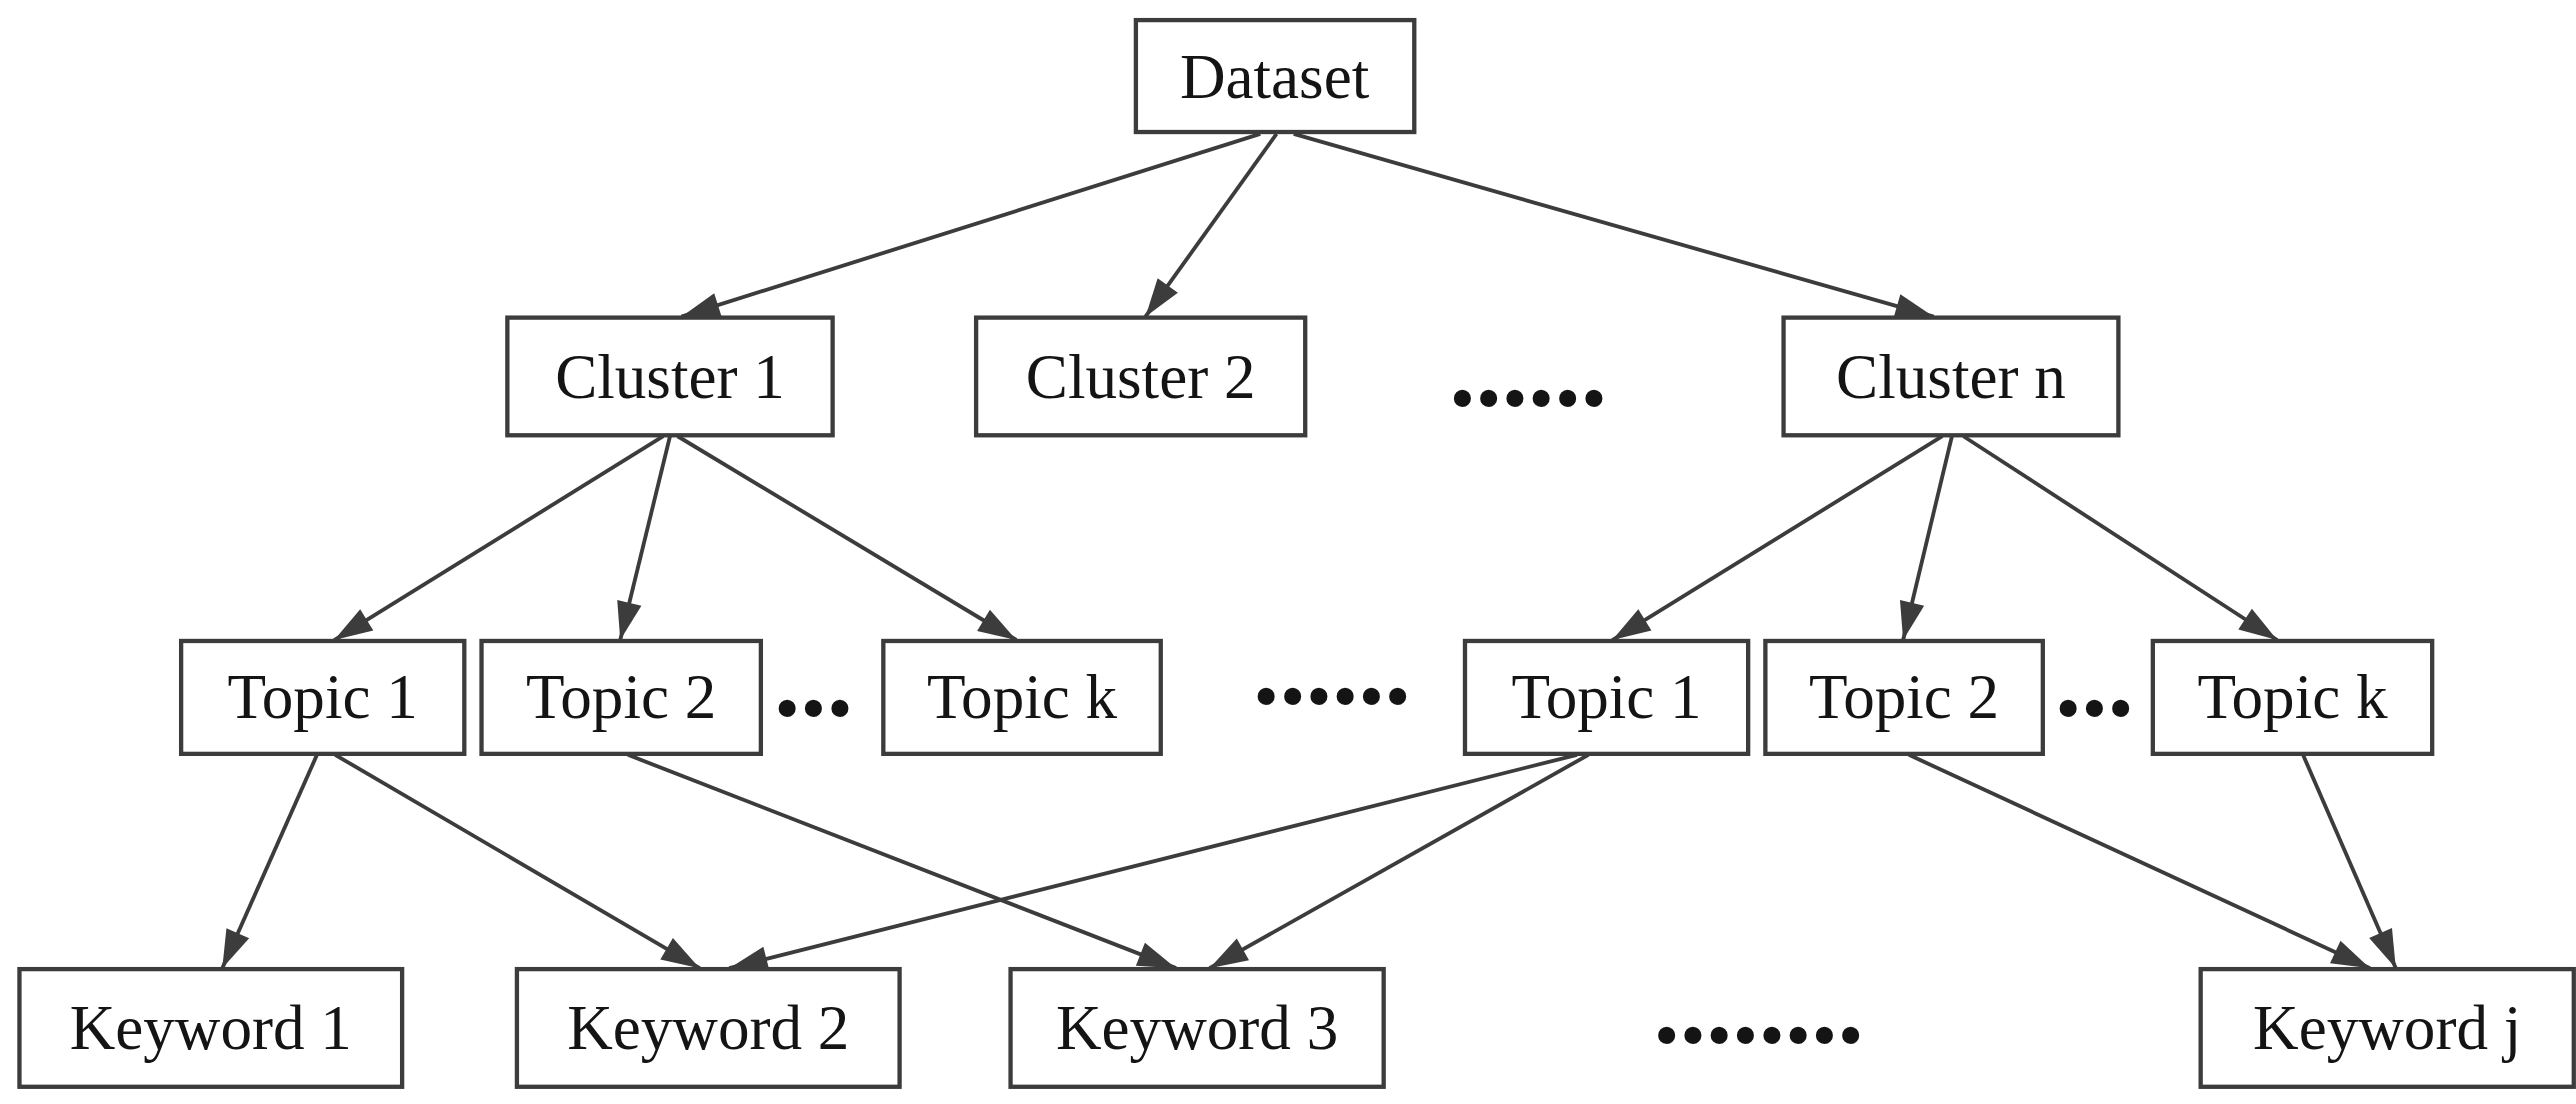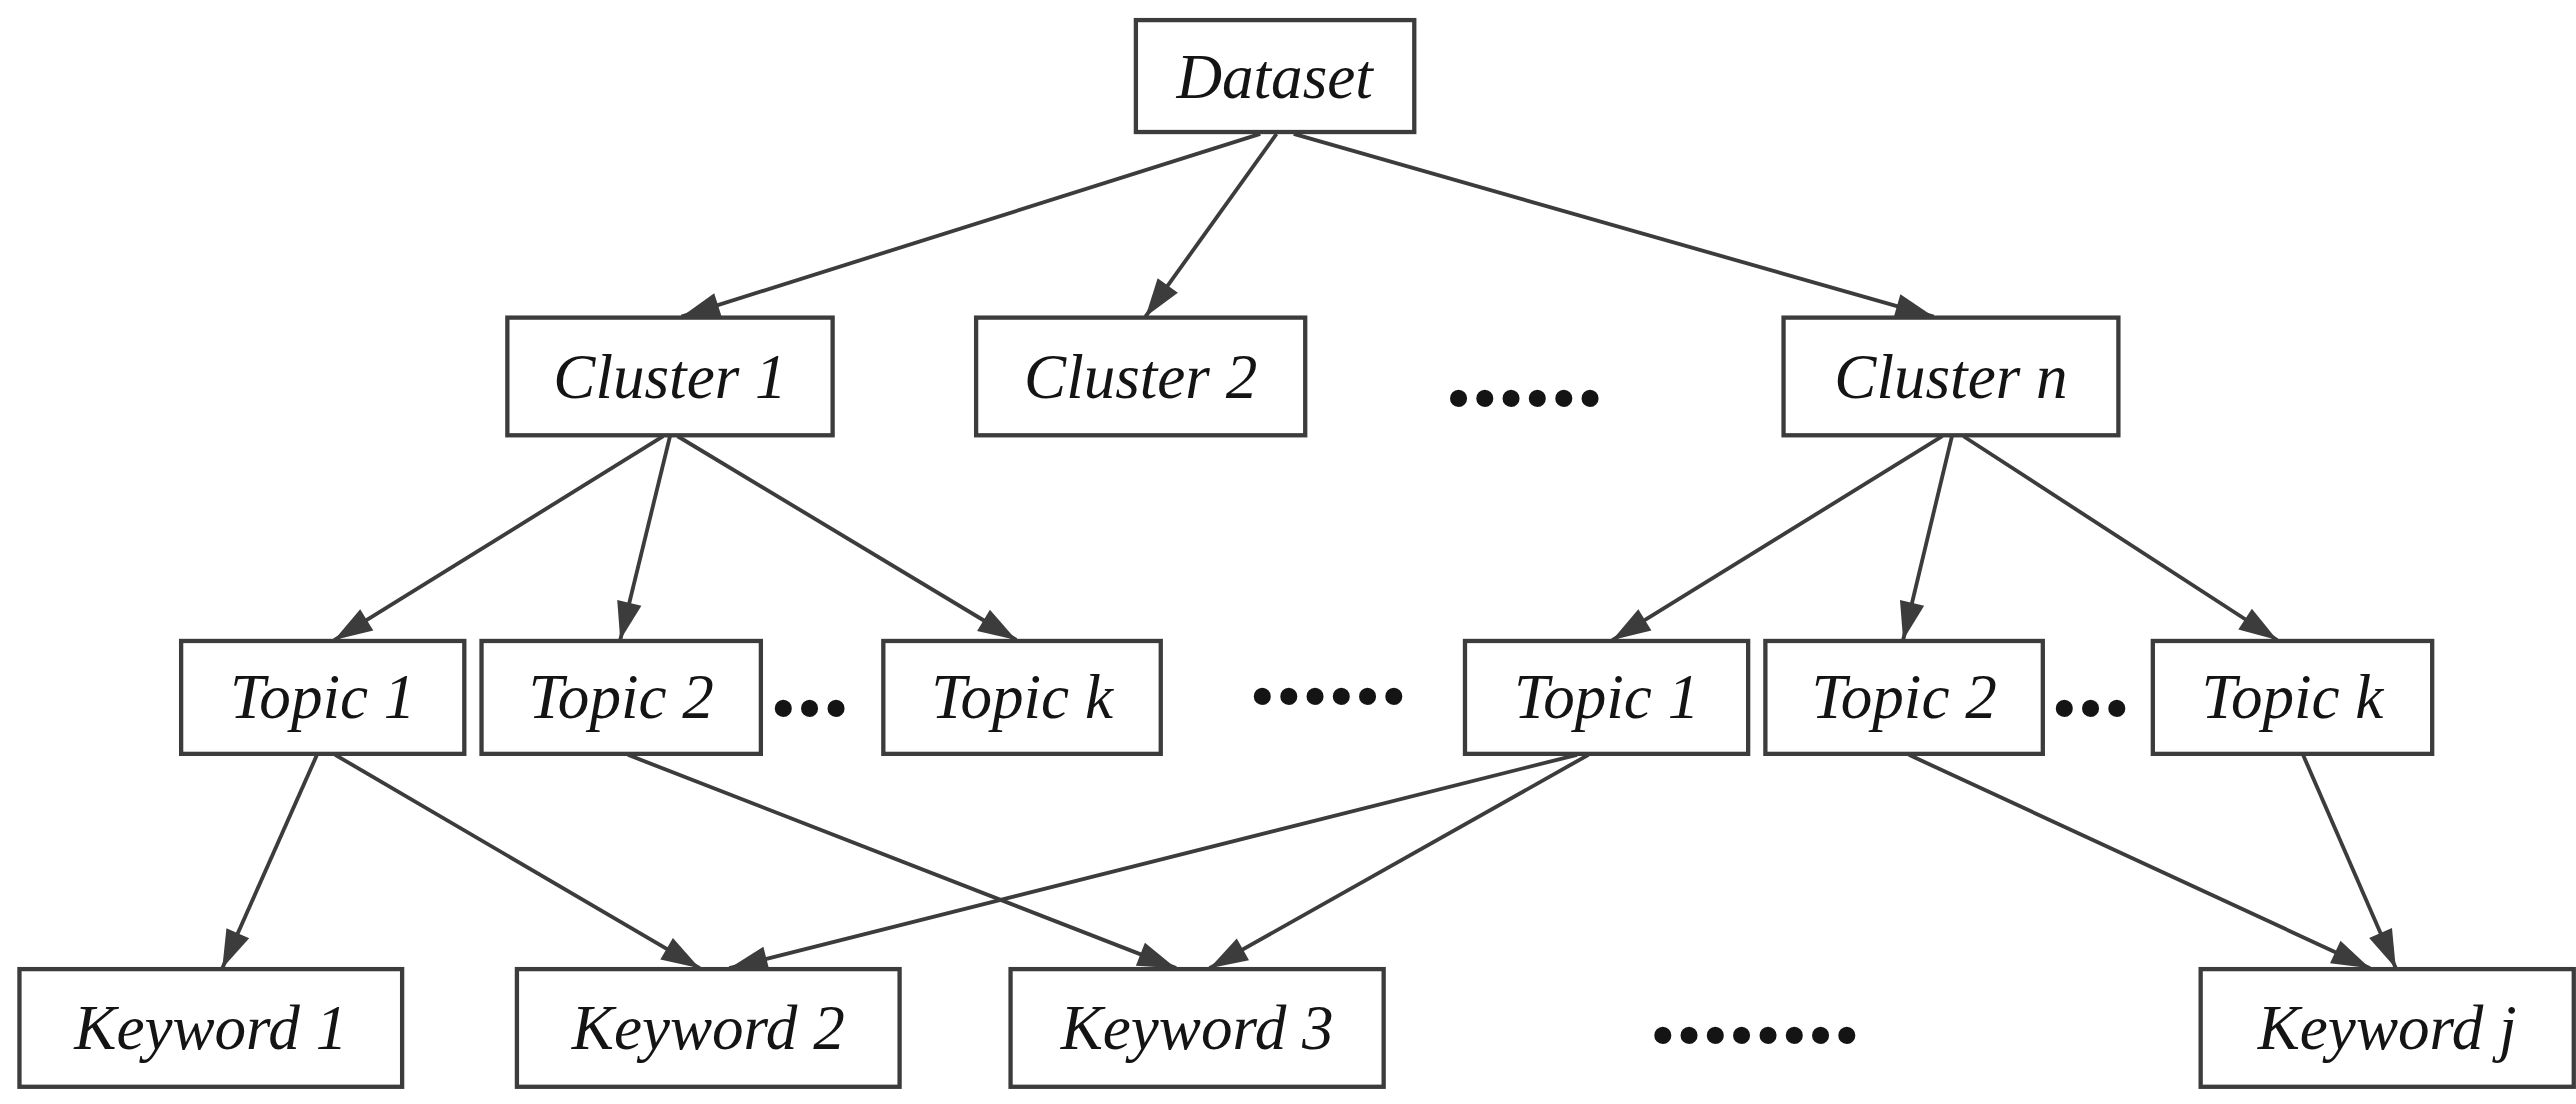--- a/index.html
+++ b/index.html
@@ -8,21 +8,20 @@
     --text:#141414;
   }
   html,body{margin:0;padding:0;background:var(--bg);}
   .stage{
     position:relative;
     width:2576px;
     height:1104px;
     background:var(--bg);
     overflow:hidden;
     font-family:"Liberation Serif","DejaVu Serif",serif;
-    font-style:italic;
   }
   svg{display:block;width:2576px;height:1104px;}
   .node-box{
     fill:#ffffff;
     stroke:var(--line);
     stroke-width:4.5;
   }
   .node-label{
     fill:var(--text);
     font-family:"Liberation Serif","DejaVu Serif",serif;

